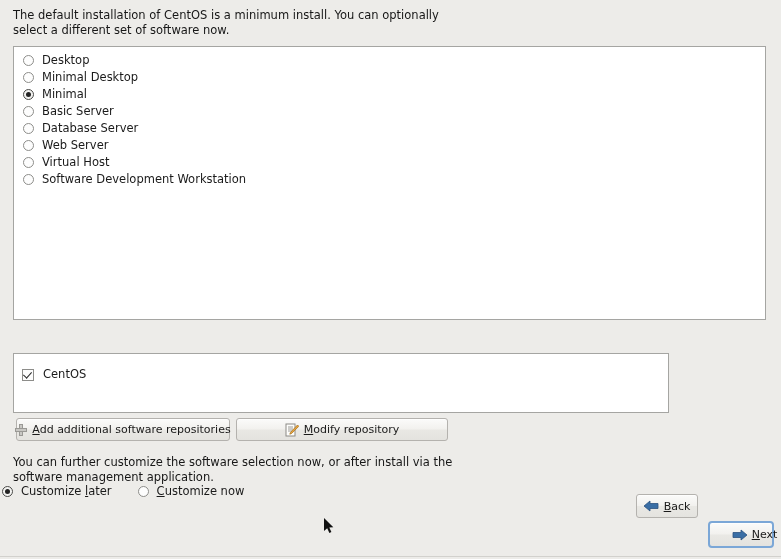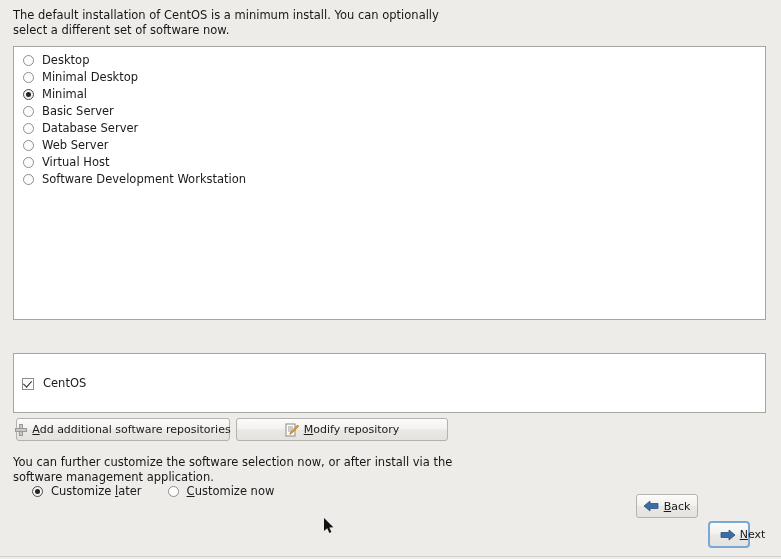--- a/index.html
+++ b/index.html
@@ -43,23 +43,23 @@
   #env-list {
     left: 13px;
     top: 46px;
     width: 753px;
     height: 274px;
     padding-top: 5px;
   }
   #repo-list {
     left: 13px;
     top: 353px;
-    width: 753px;
+    width: 656px;
     height: 60px;
-    padding-top: 21px;
+    padding-top: 12px;
   }
 
   
   .radio-row {
     display: flex;
     align-items: center;
     height: 17px;
     padding-left: 9px;
     cursor: default;
   }
@@ -163,21 +163,21 @@
   }
   #btn-back {
     left: 636px;
     top: 494px;
     width: 62px;
     height: 24px;
   }
   #btn-next {
     left: 708px;
     top: 521px;
-    width: 42px;
+    width: 66px;
     height: 27px;
     border: 2px solid #7ba7d7;
     border-radius: 4px;
     background: linear-gradient(to bottom, #fbfbfa 0%, #f2f1ee 48%, #e9e8e4 52%, #e4e3df 100%);
     padding-left: 27px;
   }
   .btn .btn-label { white-space: nowrap; }
   .mn { text-decoration: underline; }
 
   .btn-icon {
@@ -204,21 +204,21 @@
   .plus-icon::before {
     left: 4px; top: 0; width: 4px; height: 12px;
   }
   .plus-icon::after {
     left: 0; top: 4px; width: 12px; height: 4px;
   }
 
   
   .bottom-radios {
     position: absolute;
-    left: 32px;
+    left: 2px;
     top: 484px;
     display: flex;
     align-items: center;
   }
   .bottom-radios .radio-opt {
     display: flex;
     align-items: center;
     margin-right: 26px;
   }
   .bottom-radios .radio-opt .lbl {

